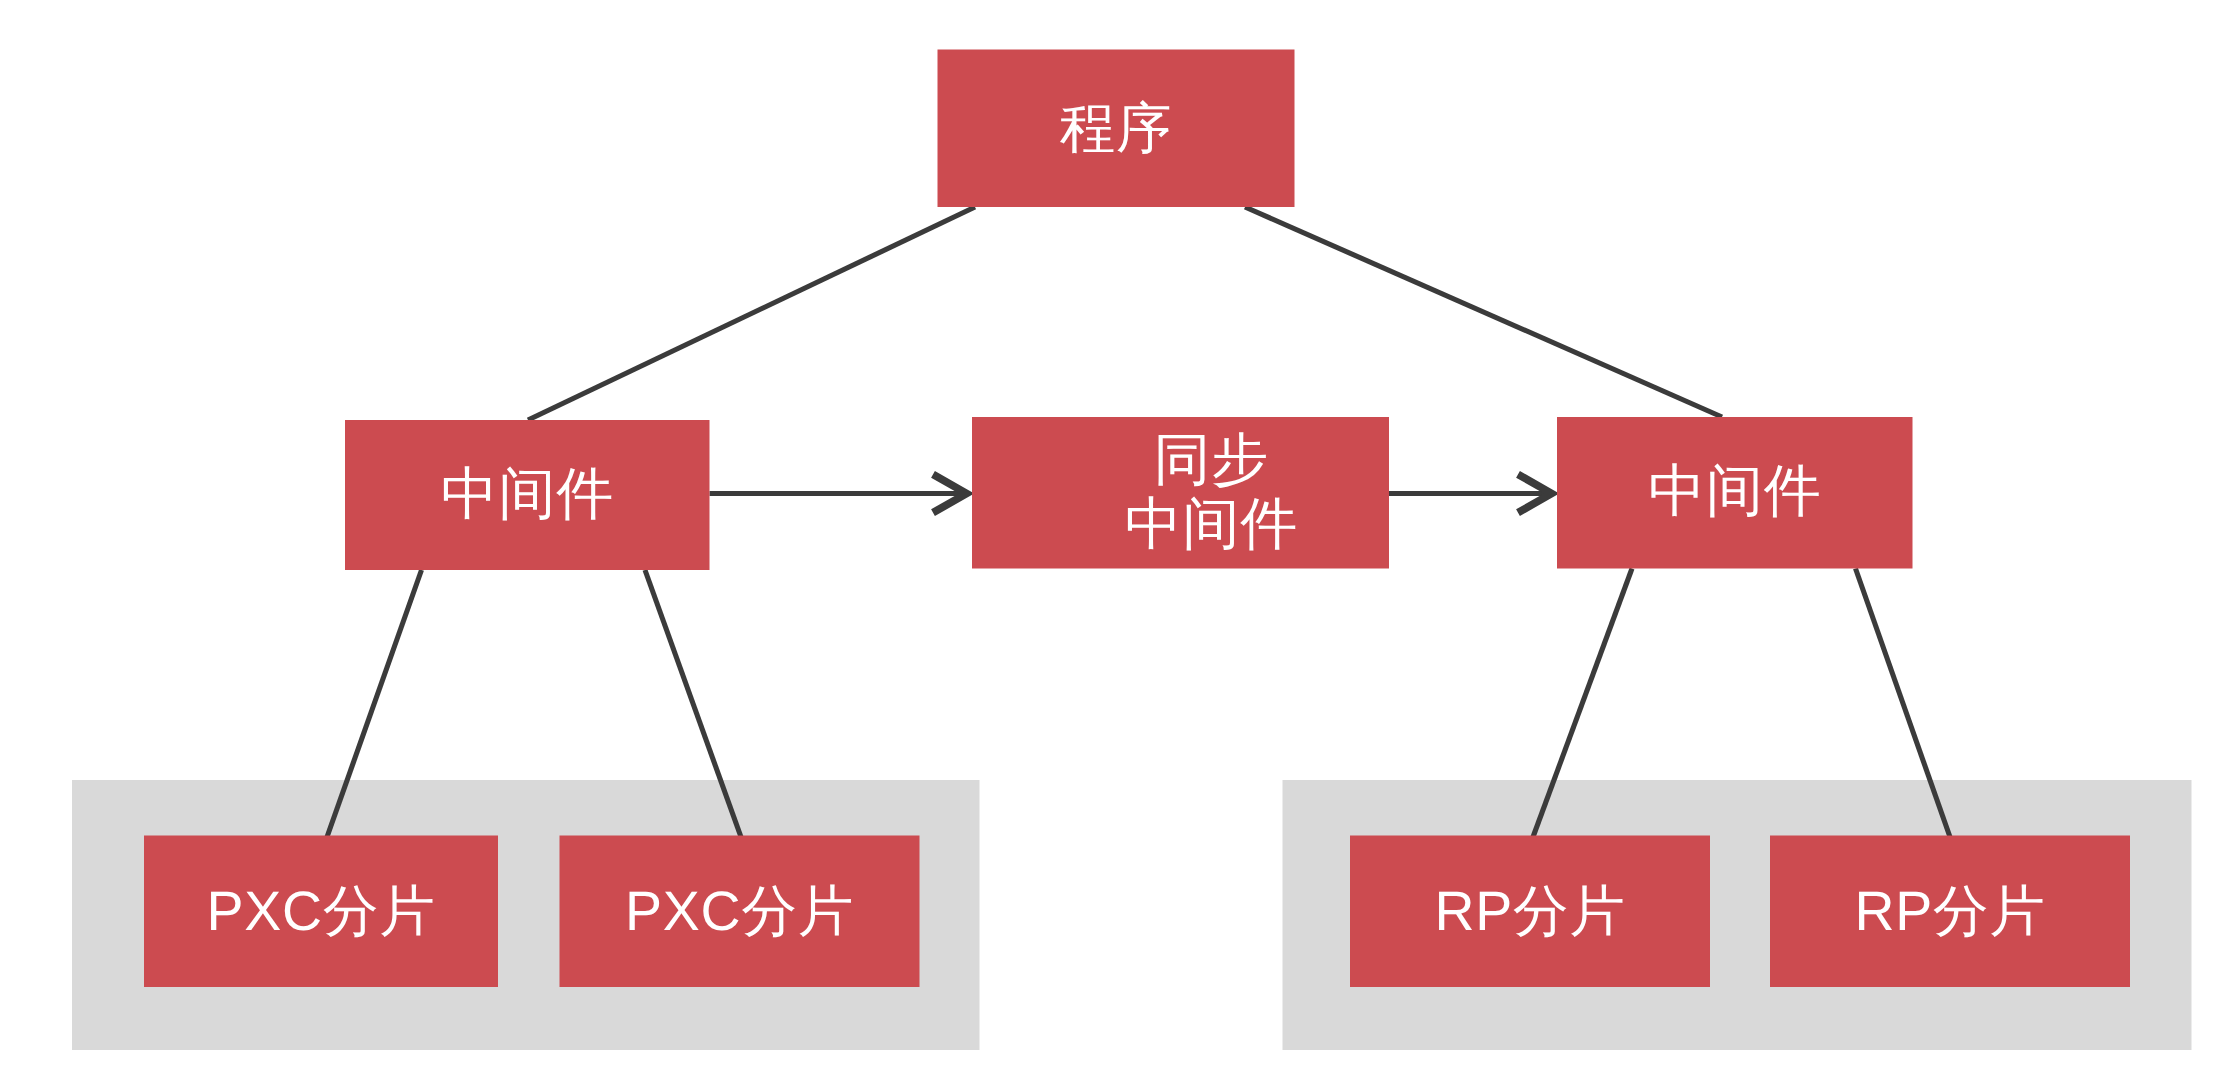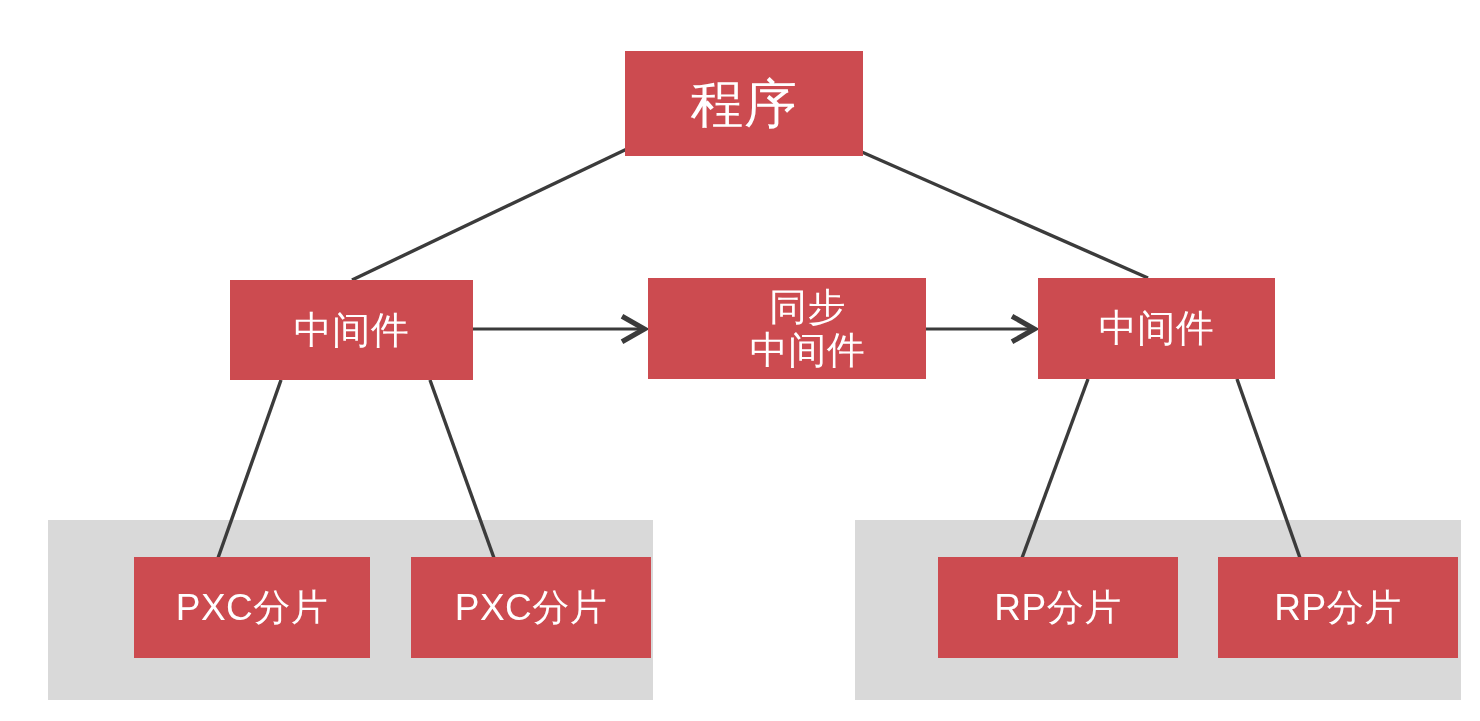--- a/index.html
+++ b/index.html
@@ -41,23 +41,23 @@
     line-height: 1.12;
     white-space: pre-line;
     font-weight: 400;
     letter-spacing: 0.5px;
     z-index: 3;
   }
   .node-label {
     display: block;
     white-space: pre-line;
   }
-  .size-lg { font-size: 53px; margin-top: 18px; }
+  .size-lg { font-size: 37px; }
   .size-md { font-size: 38px; }
-  .size-sm { font-size: 37px; margin-left: 38px; }
+  .size-sm { font-size: 37px; }
 </style>
 </head>
 <body>
 
 <div id="diagram-canvas" style="background: rgb(255, 255, 255);">
 
   <div class="group-container" id="grp-pxc-cluster" style="left: 48px; top: 520px; width: 605px; height: 180px; background: rgb(217, 217, 217);"></div>
   <div class="group-container" id="grp-rp-cluster" style="left: 855px; top: 520px; width: 606px; height: 180px; background: rgb(217, 217, 217);"></div>
 
   <svg id="connector-layer" viewBox="0 0 1480 721" xmlns="http://www.w3.org/2000/svg">

